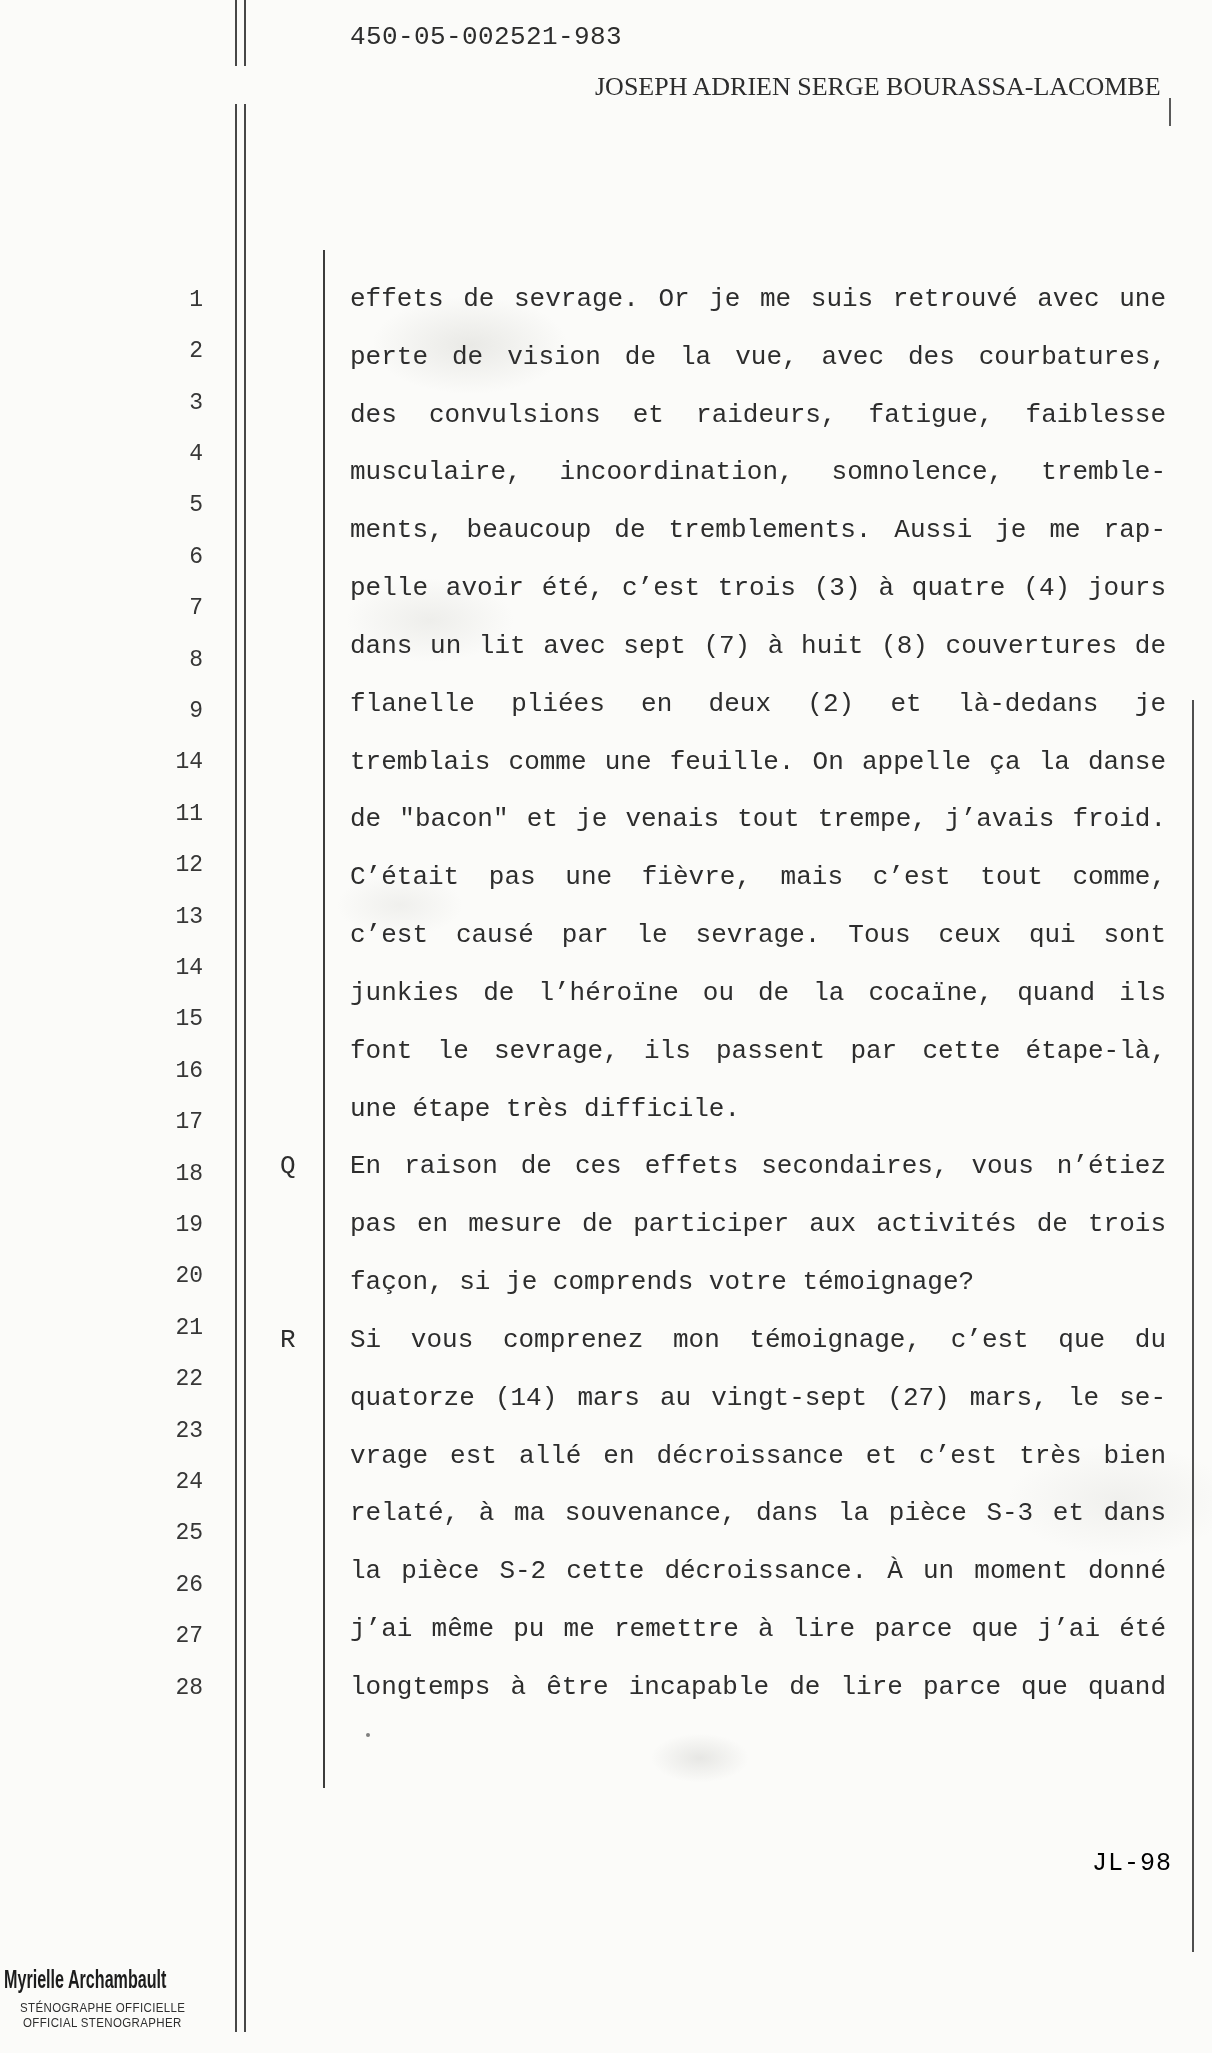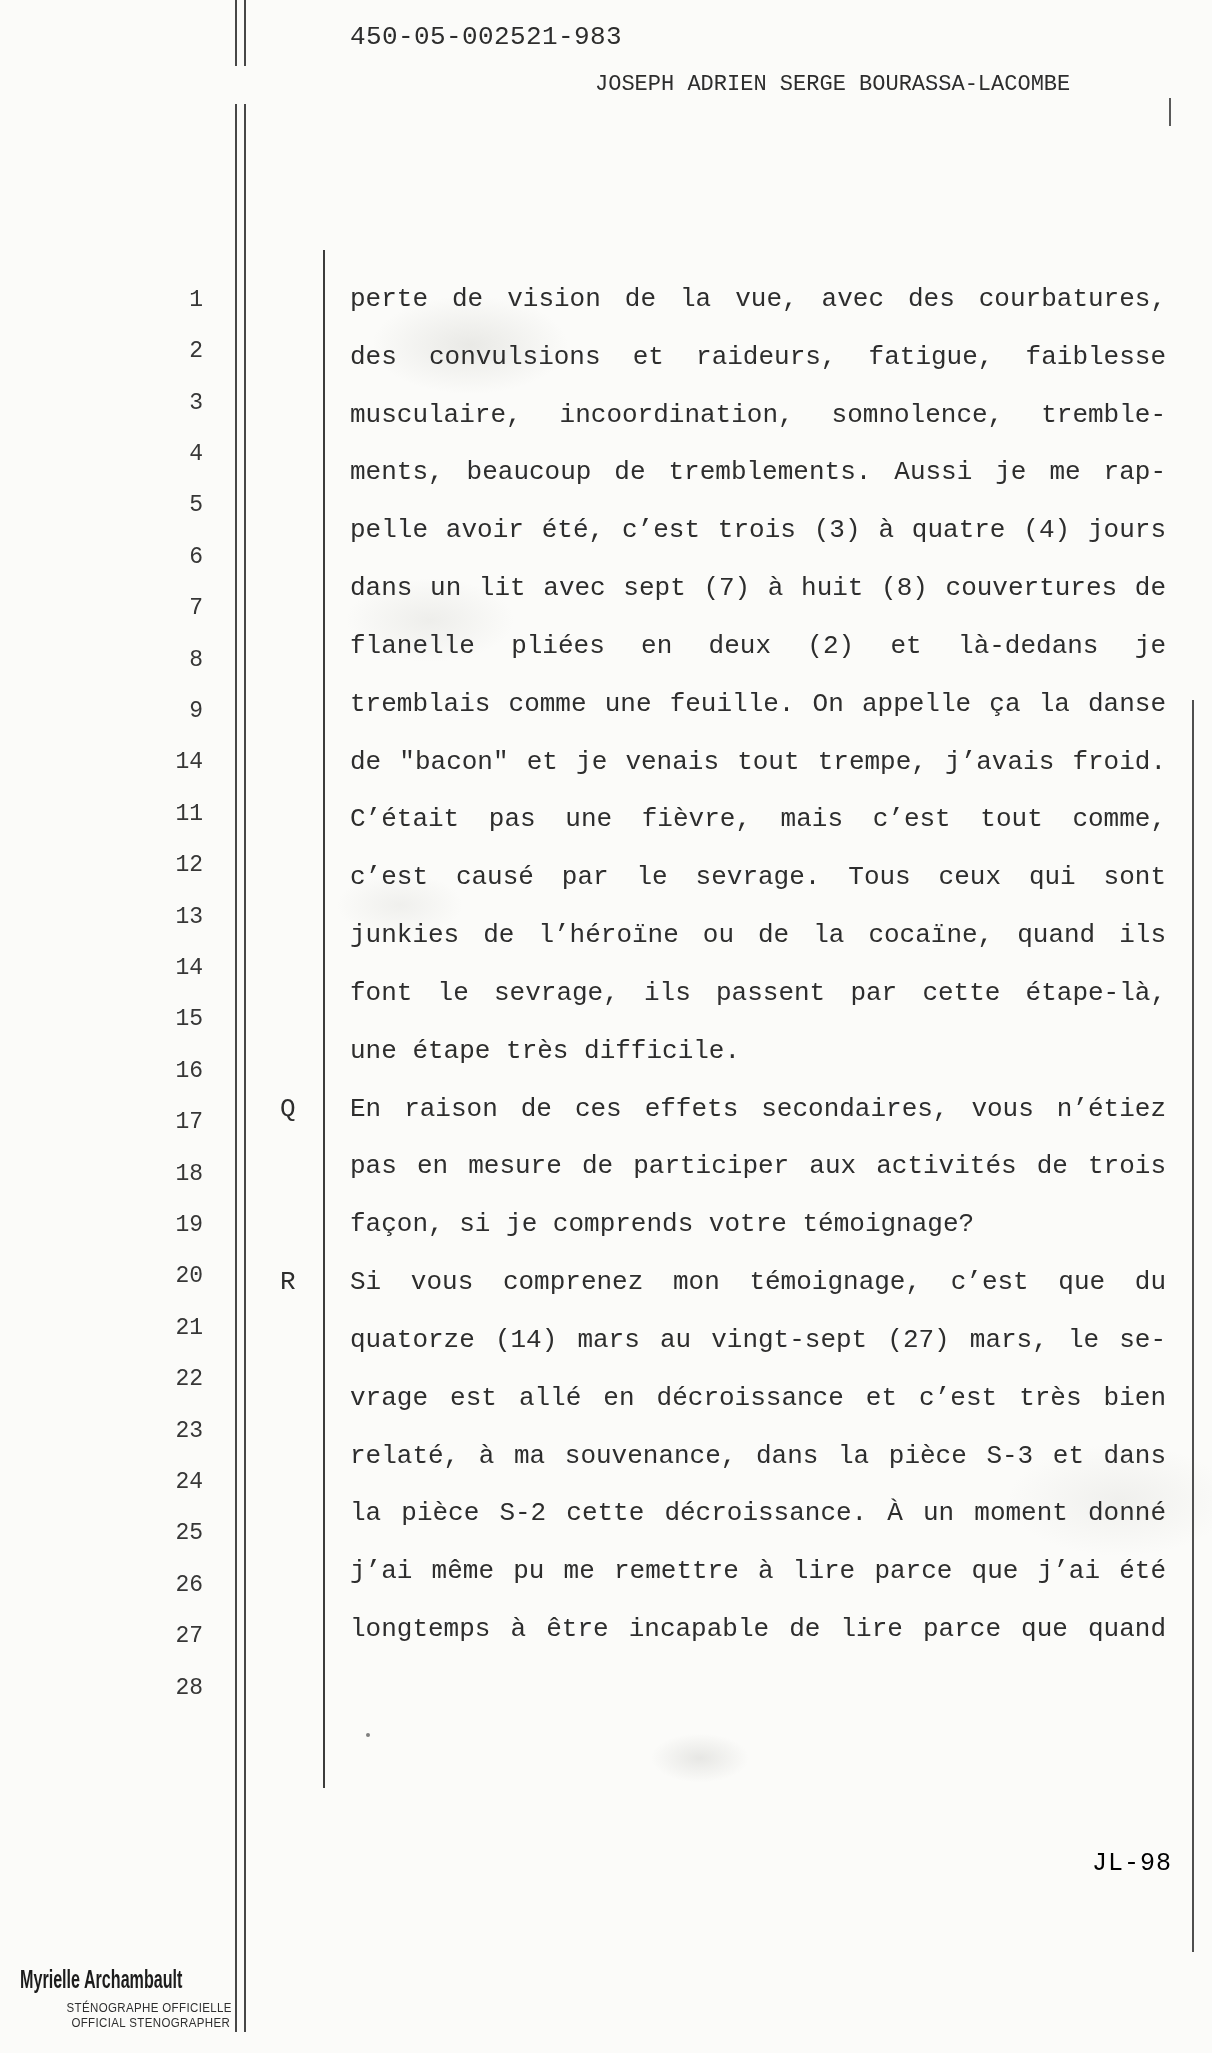--- a/index.html
+++ b/index.html
@@ -29,21 +29,21 @@
   .vrule-left-1a{left:235px;top:0;height:66px;}
   .vrule-left-2a{left:244px;top:0;height:66px;}
   .vrule-left-1b{left:235px;top:104px;height:1928px;}
   .vrule-left-2b{left:244px;top:104px;height:1928px;}
   .vrule-speaker{left:323px;top:250px;height:1538px;background:#3c3c3c;}
   .vrule-right{left:1192px;top:700px;height:1252px;background:#4f4f4f;}
   .vrule-right-tick{left:1169px;top:98px;height:28px;background:#5a5a5a;}
 
   
   .case-number{position:absolute;left:350px;top:22px;font-size:26px;letter-spacing:0.4px;white-space:pre;}
-  .header-name{position:absolute;left:595px;top:72px;font-size:22px;white-space:pre;}
+  .header-name{position:absolute;left:595px;top:72px;font-size:26px;white-space:pre;font-family:Liberation Serif, serif;}
 
   
   .line-numbers{position:absolute;left:130px;top:274px;width:73px;}
   .lnum{
     height:51.42px;font-size:23px;color:#373737;
     display:flex;align-items:center;justify-content:flex-end;
   }
 
   
   .text-lines{position:absolute;left:350px;top:271px;width:816px;}
@@ -56,21 +56,21 @@
     word-spacing:0.5px;
   }
   .speaker{
     position:absolute;left:-70px;top:0;width:28px;
     text-align:center;font-size:26px;color:#2d2d2d;
   }
 
   
   .page-label{position:absolute;left:1092px;top:1849px;font-size:25px;letter-spacing:1px;color:#000000;white-space:pre;}
 
-  .steno-block{position:absolute;left:20px;top:1964px;font-family:"Liberation Sans","DejaVu Sans",sans-serif;text-align:center;}
+  .steno-block{position:absolute;left:4px;top:1964px;font-family:"Liberation Sans","DejaVu Sans",sans-serif;}
   .steno-name{
     font-size:26px;font-weight:bold;color:#1c1c1c;
     transform:scaleX(0.62);transform-origin:left center;
     letter-spacing:0px;white-space:pre;
   }
   .steno-title{
     font-size:12.5px;color:#2e2e2e;letter-spacing:0.4px;
     margin-top:6px;margin-left:16px;white-space:pre;
     transform:scaleX(0.92);transform-origin:left center;
   }
@@ -121,20 +121,21 @@
       <div class="lnum">22</div>
       <div class="lnum">23</div>
       <div class="lnum">24</div>
       <div class="lnum">25</div>
       <div class="lnum">26</div>
       <div class="lnum">27</div>
       <div class="lnum">28</div>
     </div>
 
   <div class="text-lines" id="text-lines">
+      <div class="tline just">effets de sevrage. Or je me suis retrouvé avec une</div>
       <div class="tline just">perte de vision de la vue, avec des courbatures,</div>
       <div class="tline just">des convulsions et raideurs, fatigue, faiblesse</div>
       <div class="tline just">musculaire, incoordination, somnolence, tremble-</div>
       <div class="tline just">ments, beaucoup de tremblements. Aussi je me rap-</div>
       <div class="tline just">pelle avoir été, c’est trois (3) à quatre (4) jours</div>
       <div class="tline just">dans un lit avec sept (7) à huit (8) couvertures de</div>
       <div class="tline just">flanelle pliées en deux (2) et là-dedans je</div>
       <div class="tline just">tremblais comme une feuille. On appelle ça la danse</div>
       <div class="tline just">de "bacon" et je venais tout trempe, j’avais froid.</div>
       <div class="tline just">C’était pas une fièvre, mais c’est tout comme,</div>

